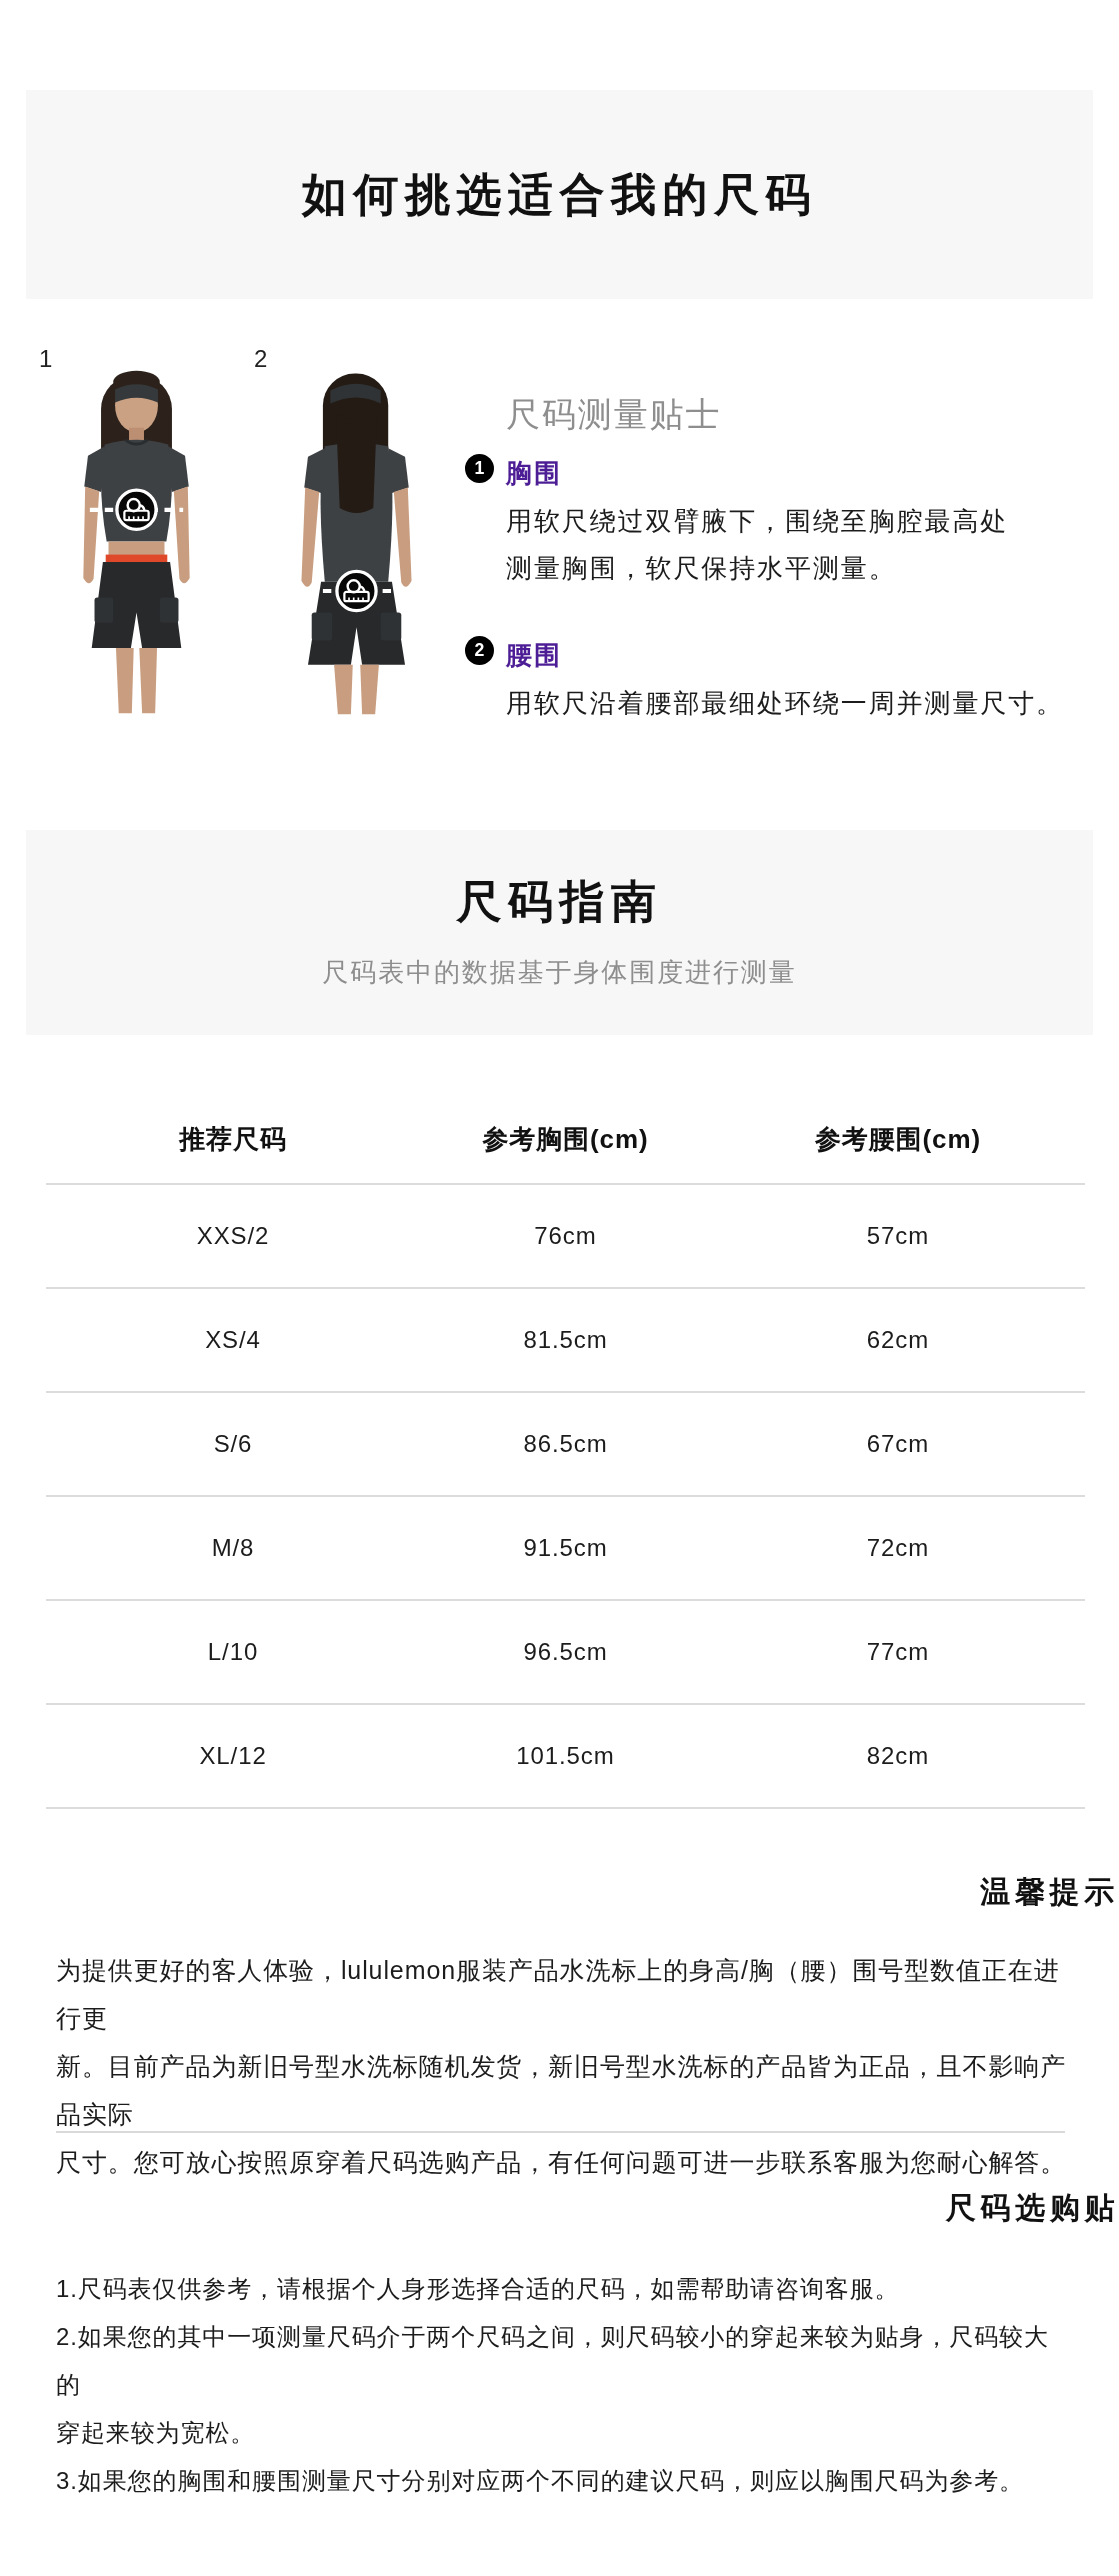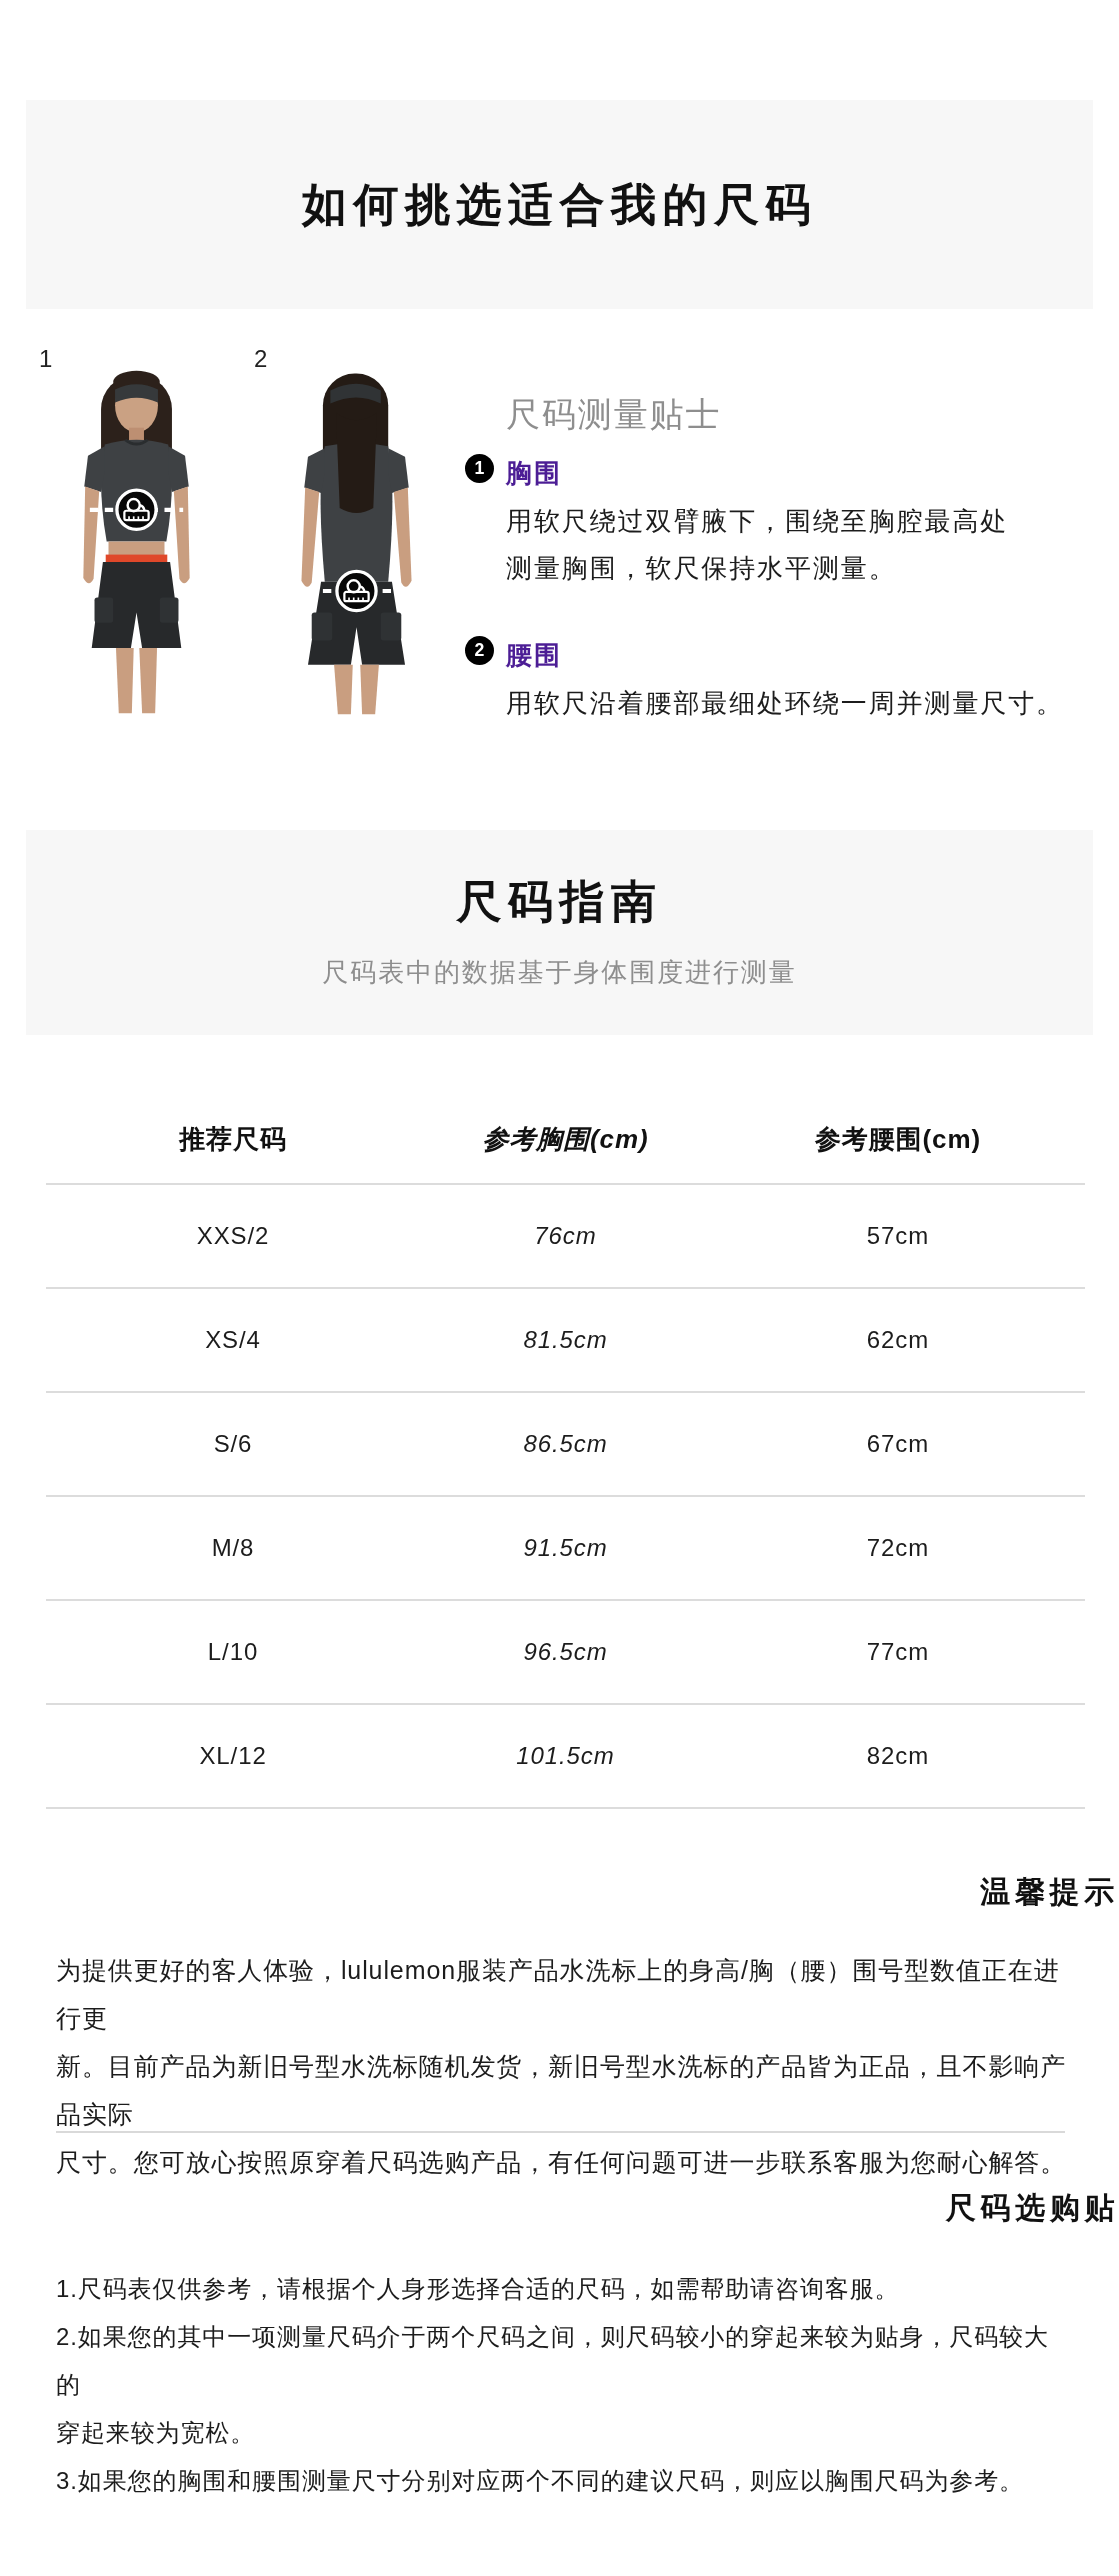--- a/index.html
+++ b/index.html
@@ -15,21 +15,21 @@
   .band{
     position:absolute;
     left:26px;
     width:1067px;
     background:#f7f7f7;
     display:flex;
     flex-direction:column;
     align-items:center;
     justify-content:center;
   }
-  .band-1{top:100px;height:209px;}
+  .band-1{top:90px;height:209px;}
   .band-2{top:830px;height:205px;}
   .big-title{
     font-size:45px;
     font-weight:700;
     color:#111111;
     letter-spacing:6.5px;
     line-height:1.2;
   }
   .band-sub{
     margin-top:26px;
@@ -117,21 +117,21 @@
     border-top:2.8px solid #dcdcdc;
   }
   .st-row:last-child{border-bottom:2.8px solid #dcdcdc;}
   .st-cell{
     text-align:center;
     font-size:24px;
     color:#1c1c1c;
     letter-spacing:0.9px;
   }
   .st-c1{width:36%;}
-  .st-c2{width:28%;font-style:italic;}
+  .st-c2{width:28%;}
   .st-c3{width:36%;}
   .section-heading{
     position:absolute;
     left:0;
     width:1119px;
     text-align:right;
     font-size:30px;
     font-weight:700;
     color:#111111;
     letter-spacing:4.7px;

